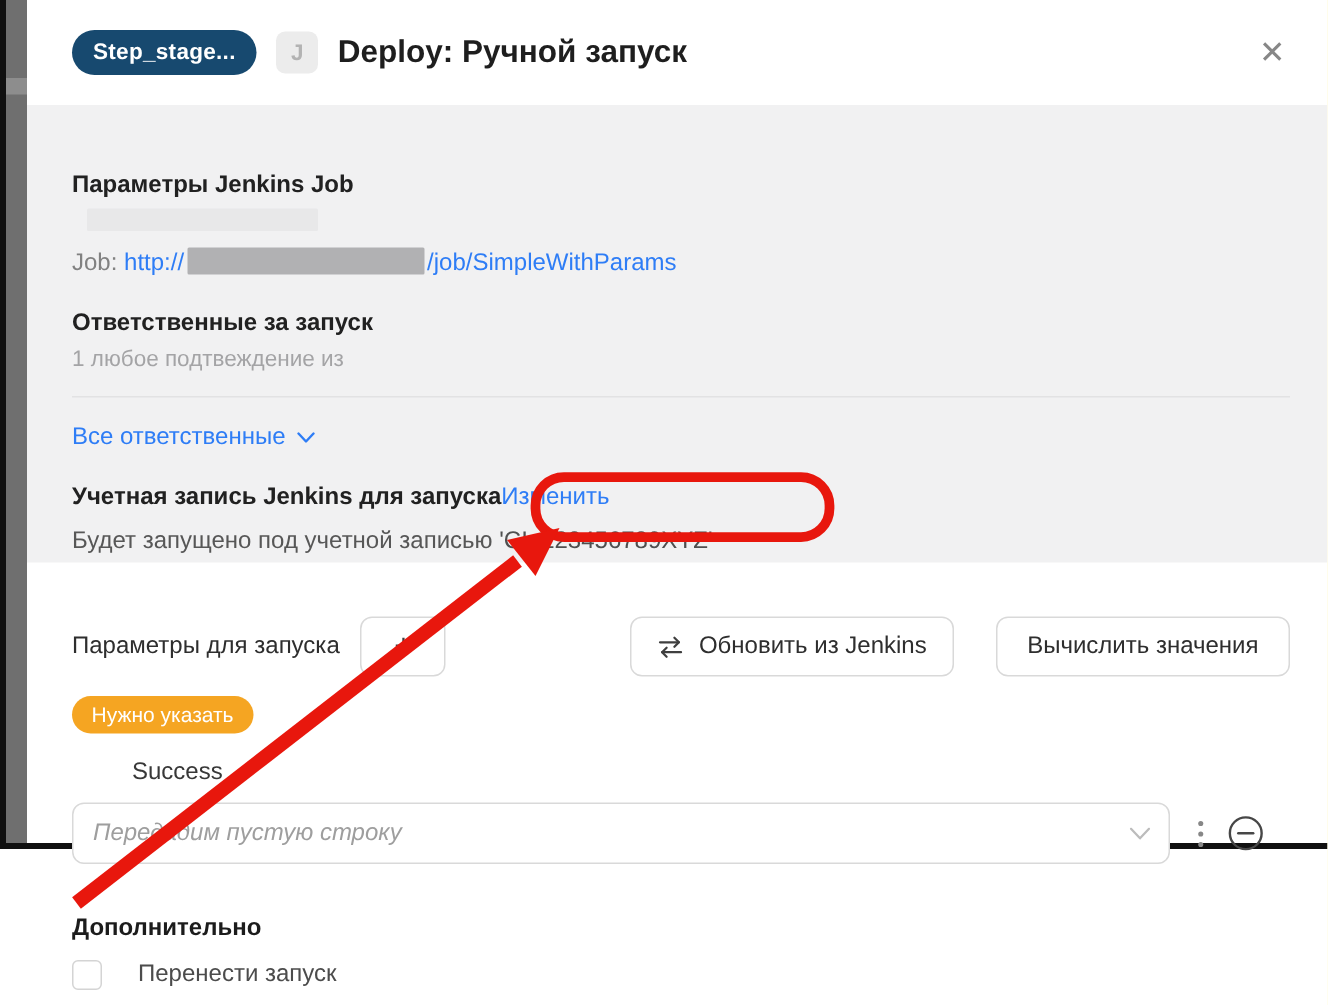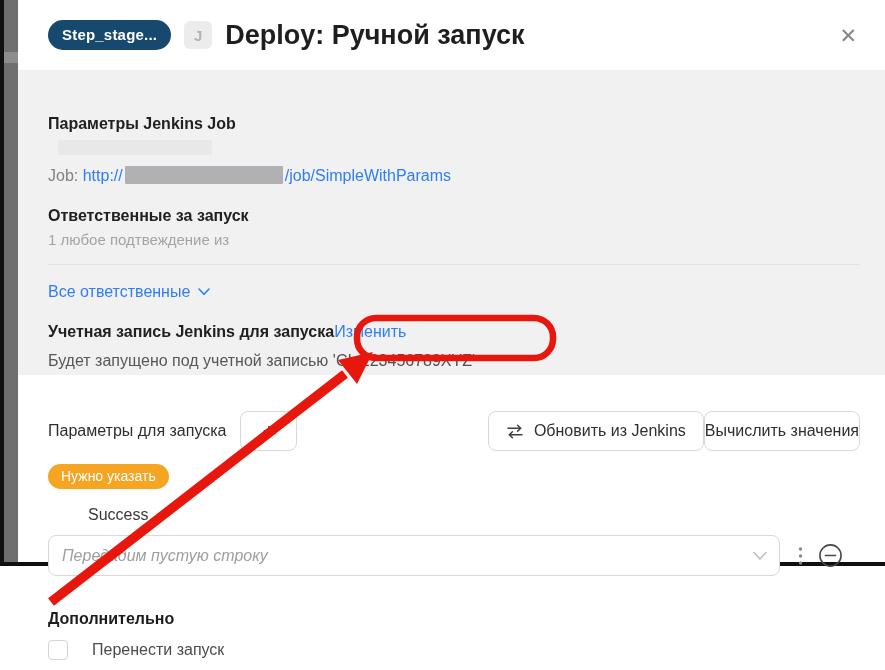--- a/index.html
+++ b/index.html
@@ -14,21 +14,21 @@
   .page{position:relative;width:885px;height:566px;background:#fef9c3;}
   .frame{position:absolute;inset:0;border-left:4px solid #101010;border-bottom:4px solid #101010;display:flex;}
   .backdrop{width:14px;flex:none;background:#6f6f6f;position:relative;}
   .backdrop .lighter{position:absolute;left:0;right:0;top:52px;height:11px;background:#8d8d8d;}
   .modal{flex:1;min-width:0;background:#fff;display:flex;flex-direction:column;}
 
   
   .header{height:70px;flex:none;display:flex;align-items:center;padding:0 20px 0 30px;gap:13px;}
   .stage-badge{background:var(--badge-navy);color:#fff;font-size:15px;font-weight:700;padding:6px 14px 7px;border-radius:16px;letter-spacing:.2px;white-space:nowrap;}
   .j-avatar{width:28px;height:28px;background:#ececec;border-radius:6px;color:#b3b3b3;font-size:15px;font-weight:700;display:flex;align-items:center;justify-content:center;}
-  .dlg-title{font-size:27px;font-weight:600;color:#1e1e1e;white-space:nowrap;}
+  .dlg-title{font-size:21px;font-weight:600;color:#1e1e1e;white-space:nowrap;}
   .close-btn{margin-left:auto;margin-right:8px;font-size:21px;color:#878787;font-weight:400;line-height:1;cursor:pointer;background:none;border:none;font-family:inherit;}
 
   
   .gray-panel{flex:none;height:305px;background:#f1f1f2;padding:44px 25px 0 30px;font-size:16px;}
   .section-title{font-size:16px;font-weight:700;color:#212121;line-height:20px;}
   .name-line{line-height:28px;color:#818181;}
   .redact-light{display:inline-block;width:154px;height:15px;background:#e8e8e9;vertical-align:-2px;margin-left:10px;border-radius:1px;}
   .job-line{line-height:28px;color:#818181;}
   .link{color:var(--link-blue);text-decoration:none;cursor:pointer;}
   .redact-dark{display:inline-block;width:158px;height:18px;background:#b1b1b3;vertical-align:-3px;margin:0 2px;border-radius:1px;}
@@ -41,21 +41,21 @@
   .account-value{color:#4f4f4f;}
 
   
   .white-content{flex:1;padding:0 25px 0 30px;}
   .params-row{margin-top:36px;display:flex;align-items:center;}
   .params-label{font-size:16px;color:#2e2e2e;}
   .btn{height:40px;background:#fff;border:1px solid #d9d9d9;border-radius:8px;font-family:inherit;font-size:16px;color:#2e2e2e;display:flex;align-items:center;cursor:pointer;}
   .add-btn{width:57px;justify-content:center;font-size:21px;color:#3f3f3f;margin-left:14px;}
   .spacer{flex:1;}
   .refresh-btn{padding:0 17px;gap:10px;}
-  .compute-btn{padding:0 0;margin-left:0;}
+  .compute-btn{padding:0 20px;margin-left:28px;}
   .badge-row{margin-top:13px;}
   .required-badge{display:inline-block;background:var(--required-orange);color:#fff;font-size:14px;padding:4px 13px 5px;border-radius:13px;}
   .param-name{margin-top:17px;font-size:16px;font-weight:500;color:#383838;margin-left:40px;}
   .input-row{margin-top:11px;display:flex;align-items:center;}
   .select-wrap{position:relative;width:732px;flex:none;}
   .param-input{width:100%;height:41px;border:1px solid #d9d9d9;border-radius:8px;padding:0 40px 0 13px;font-size:16px;font-family:inherit;color:#333;background:#fff;outline:none;}
   .param-input::placeholder{font-style:italic;color:#9e9e9e;}
   .chevron-inside{position:absolute;right:13px;top:50%;transform:translateY(-50%);display:flex;}
   .kebab-btn{margin-left:14px;border:none;background:none;padding:4px;display:flex;cursor:pointer;}
   .minus-btn{margin-left:10px;border:none;background:none;padding:0;display:flex;cursor:pointer;}

